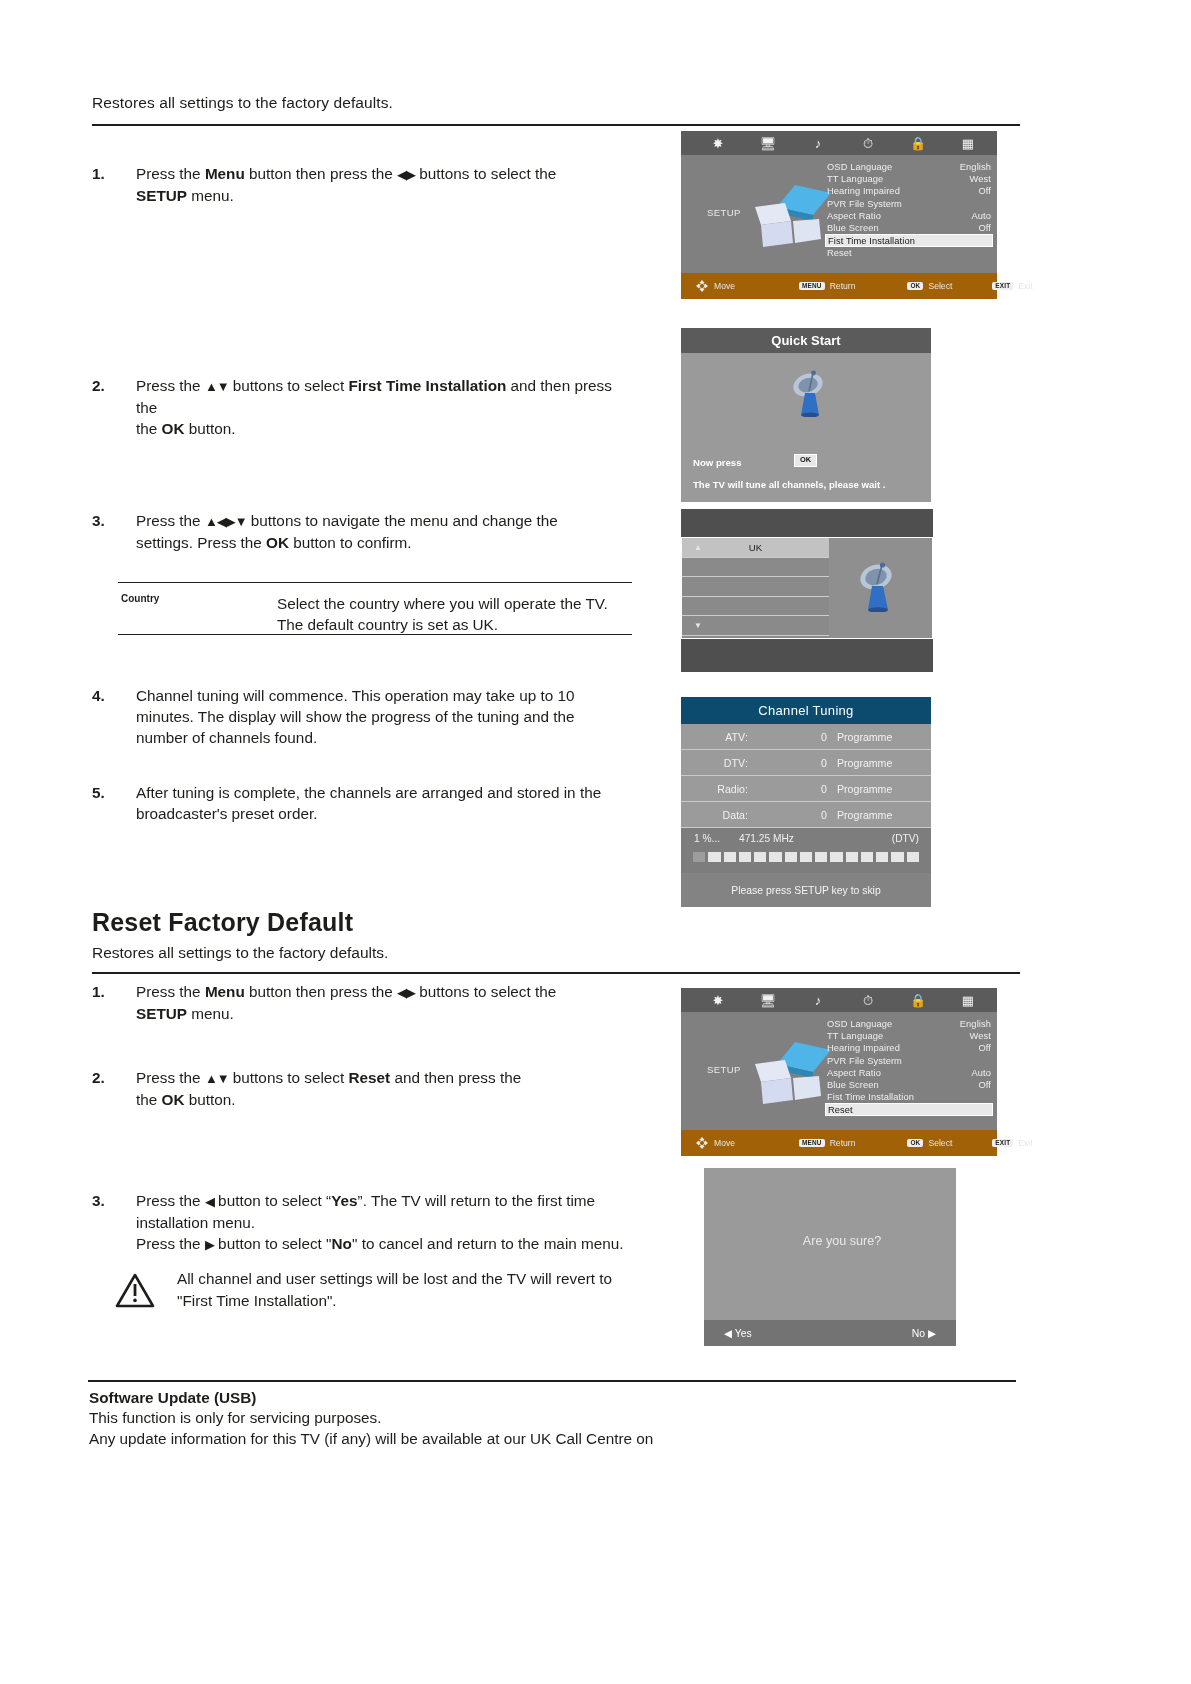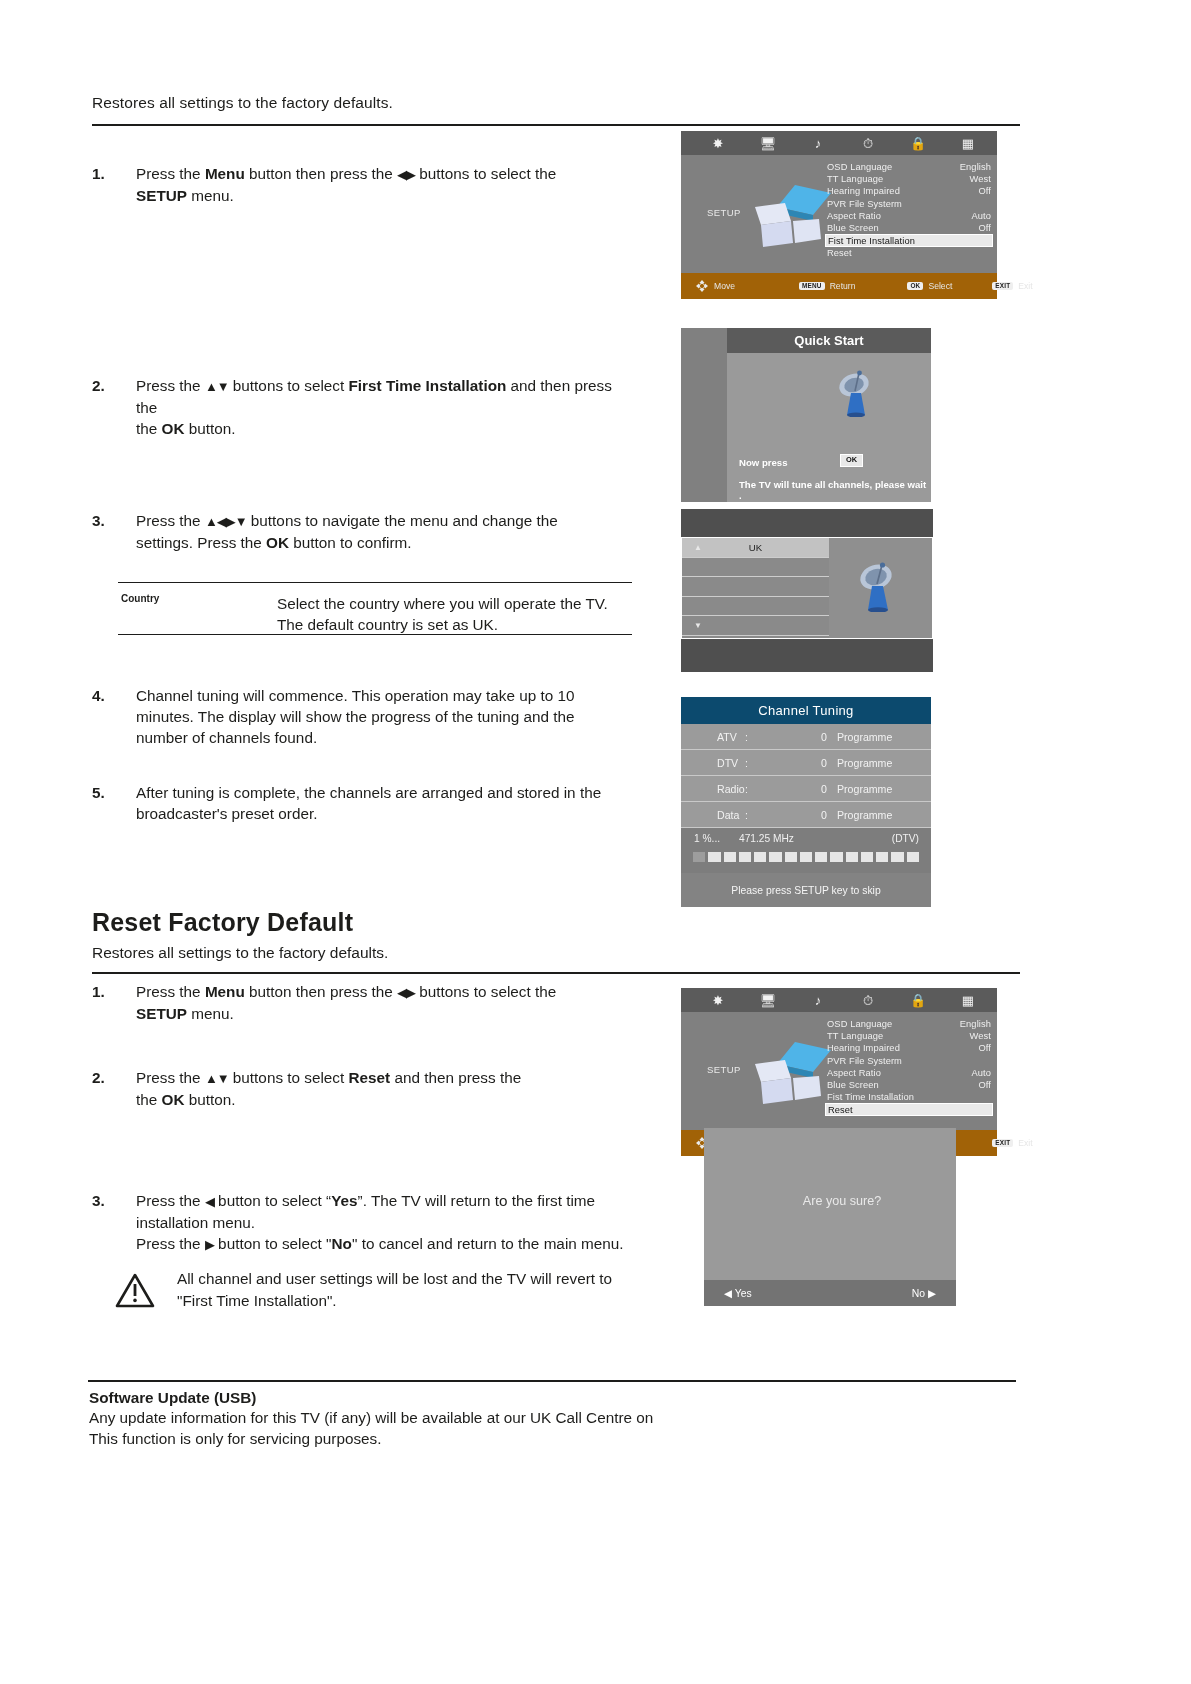--- a/index.html
+++ b/index.html
@@ -88,21 +88,21 @@
     color:#e6e6e6; font-size: 8.6px;
   }
   .nav-item { display:flex; align-items:center; gap:5px; }
   .nav-key {
     background:#efefef; color:#222; border-radius:2px; font-size:6.4px;
     padding: 1px 3px; font-weight:bold; letter-spacing:.2px; line-height:1;
   }
   .dpad { width: 14px; height: 14px; position: relative; }
 
   
-  .qs { width: 250px; padding-left: 46px; }
+  .qs { width: 250px; }
   .qs-title {
     height: 25px; background:#5b5b5b; color:#ffffff; font-size: 13px;
     font-weight: bold; display:flex; align-items:center; justify-content:center;
   }
   .qs-body { position: relative; height: 149px; background:#9a9a9a; }
   .qs-dish { position:absolute; left:108px; top:16px; width:42px; height:48px; }
   .qs-nowpress { position:absolute; left:12px; top:104px; color:#fff; font-size:9.6px; font-weight:bold; }
   .qs-ok {
     position:absolute; left:113px; top:101px; background:#e8e8e8; color:#111;
     border:1.4px solid #fff; font-size:7.4px; font-weight:bold; padding:1px 5px; line-height:1.2;
@@ -124,21 +124,21 @@
   
   .ct { width: 250px; }
   .ct-title {
     height: 27px; background:#0c4a6e; color:#ffffff; font-size:13px;
     display:flex; align-items:center; justify-content:center; letter-spacing:.3px;
   }
   .ct-row {
     height: 26px; background:#9b9b9b; border-bottom:1.5px solid #c9c9c9;
     display:flex; align-items:center; color:#f2f2f2; font-size:10.6px;
   }
-  .ct-row .c1 { width: 64px; padding-left:36px; }
+  .ct-row .c1 { width: 64px; padding-left:8px;text-align:right; }
   .ct-row .c2 { width: 42px; }
   .ct-row .c3 { width: 40px; text-align:right; }
   .ct-row .c4 { padding-left:10px; }
   .ct-prog { height: 45px; background:#7d7d7d; position:relative; }
   .ct-pcttxt { position:absolute; left:13px; top:5px; font-size:10.2px; color:#f0f0f0; }
   .ct-freq { position:absolute; left:58px; top:5px; font-size:10.2px; color:#f0f0f0; }
   .ct-dtv { position:absolute; right:12px; top:5px; font-size:10.2px; color:#f0f0f0; }
   .ct-bar { position:absolute; left:12px; top:24px; width:226px; height:10px; display:flex; gap:3px; }
   .ct-seg { flex:1; background:#e6e6e6; }
   .ct-seg.on { background:#9d9d9d; }
@@ -236,22 +236,22 @@
       <polygon points="20,3 38,34 2,34" fill="none" stroke="#1d1d1b" stroke-width="2.6" stroke-linejoin="round"></polygon>
       <rect x="18.6" y="12" width="2.8" height="12" fill="#1d1d1b"></rect>
       <circle cx="20" cy="28.4" r="1.8" fill="#1d1d1b"></circle>
     </svg>
     <div class="warn-text">All channel and user settings will be lost and the TV will revert to "First Time Installation".</div>
   </div>
 
   <div class="footer-rule"></div>
   <div class="footer">
     <div class="ft-title">Software Update (USB)</div>
+    <div class="ft-l">This function is only for servicing purposes.</div>
     <div class="ft-l">Any update information for this TV (if any) will be available at our UK Call Centre on</div>
-    <div class="ft-l">This function is only for servicing purposes.</div>
   </div>
 
   <div class="tv osd-menu" style="left:681px; top:131px;">
     <div class="osd-topbar">
       <span class="ic">✸</span>
       <span class="ic">🖥</span>
       <span class="ic">♪</span>
       <span class="ic">⏱</span>
       <span class="ic">🔒</span>
       <span class="ic">▦</span>
@@ -497,21 +497,21 @@
         <span class="nav-key">OK</span>
         <span>Select</span>
       </span>
       <span class="nav-item" style="margin-left:40px;">
         <span class="nav-key">EXIT</span>
         <span>Exit</span>
       </span>
     </div>
   </div>
 
-  <div class="tv ays" style="left:704px; top:1128px;border-radius:9px;">
+  <div class="tv ays" style="left:704px; top:1168px;border-radius:9px;">
     <div class="ays-body">
       <div class="ays-txt">Are you sure?</div>
     </div>
     <div class="ays-bar">
       <span>
         <span>◀</span>
         <span>Yes</span>
       </span>
       <span>
         <span>No</span>

